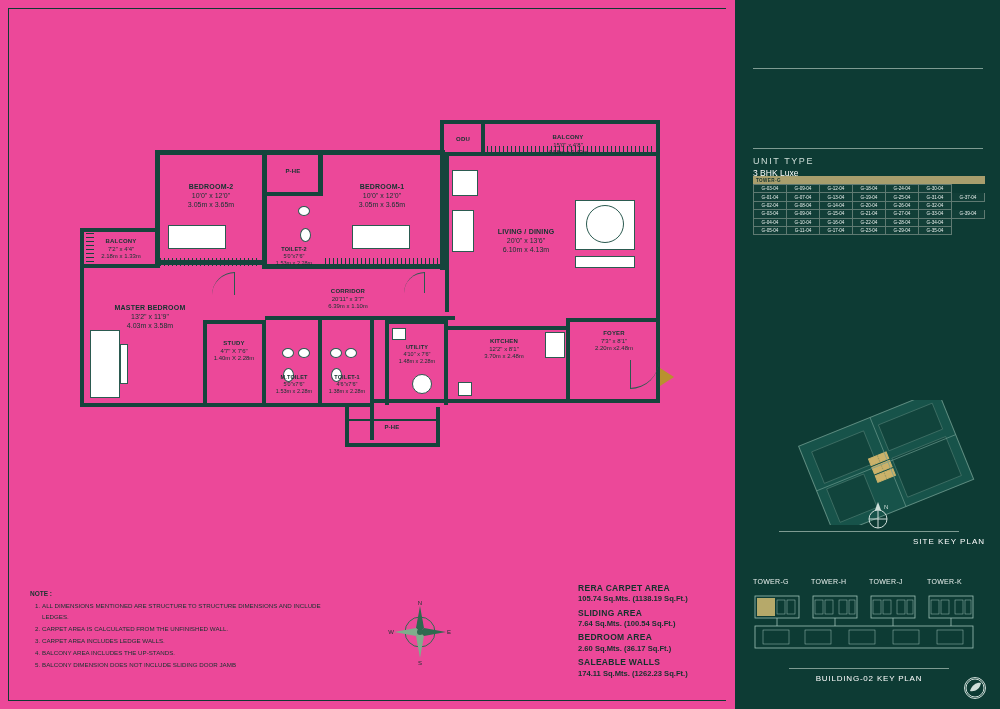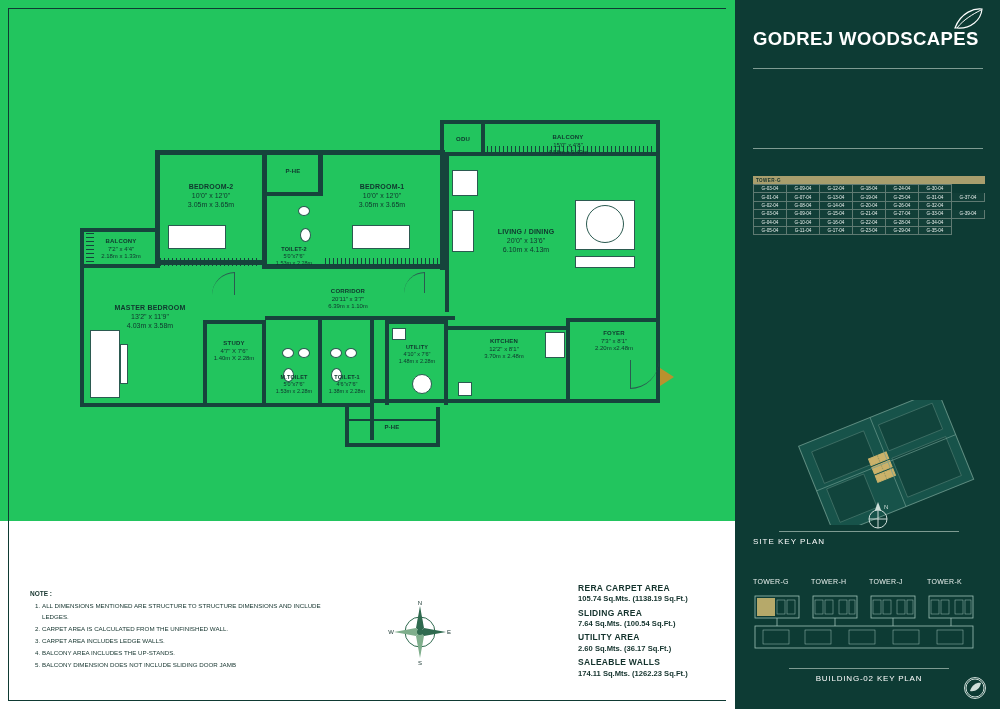--- a/index.html
+++ b/index.html
@@ -1,20 +1,20 @@
 <!DOCTYPE html>
 <html><head>
 <meta charset="utf-8">
 <style>
   html,body{margin:0;padding:0;background:#ffffff;}
   body{width:1000px;height:709px;overflow:hidden;font-family:"Liberation Sans",sans-serif;color:#1a3a33;}
   .page{position:relative;width:1000px;height:709px;}
 
   
-  .plan-area{position:absolute;left:0;top:0;width:735px;height:521px;background:#22c55e;}
+  .plan-area{position:absolute;left:0;top:0;width:735px;height:709px;background:#ec4899;}
   .plan-border{position:absolute;left:8px;top:8px;width:718px;height:693px;border:1px solid #0f3a33;border-right:none;box-sizing:border-box;}
 
   
   .w{position:absolute;background:#16443c;}
   .room-label{position:absolute;text-align:center;line-height:1.25;color:#10352e;}
   .room-label .nm{font-weight:bold;letter-spacing:.2px;}
   .rl-7{font-size:7px;}
   .rl-6{font-size:6px;}
   .rl-55{font-size:5.5px;}
   .fixture{position:absolute;border:1px solid #2b5a50;box-sizing:border-box;background:#fff;}
@@ -49,21 +49,21 @@
   .unit .sub{font-size:8.5px;margin-top:2px;color:#fff;}
 
   .tower-tbl{position:absolute;left:18px;top:176px;width:232px;font-size:4.6px;}
   .tower-tbl .hdr{background:#a89e6d;color:#13322c;padding:1.5px 3px;font-weight:bold;letter-spacing:.4px;}
   .tower-tbl table{border-collapse:collapse;width:232px;}
   .tower-tbl td{border:.5px solid #5f7a72;color:#e8efec;padding:1.2px 1px;text-align:center;background:#123f38;}
   .tower-tbl td.empty{background:#0d3b34;border-color:#0d3b34;}
 
   .sitekey{position:absolute;left:18px;top:400px;width:232px;height:160px;}
   .sitemap{position:absolute;left:40px;top:0;width:190px;height:120px;}
-  .sk-label{position:absolute;left:0;top:137px;width:232px;text-align:left;font-size:8px;letter-spacing:1px;}
+  .sk-label{position:absolute;left:0;top:137px;width:232px;text-align:right;font-size:8px;letter-spacing:1px;}
   .sk-rule{position:absolute;left:26px;top:131px;width:180px;height:1px;background:#7e9b92;}
 
   .bldg{position:absolute;left:14px;top:578px;width:240px;height:120px;}
   .bldg .tw{position:absolute;font-size:7px;letter-spacing:.3px;color:#e9f1ee;}
   .bk-label{position:absolute;left:0;top:96px;width:240px;text-align:center;font-size:8px;letter-spacing:.8px;}
   .bk-rule{position:absolute;left:40px;top:90px;width:160px;height:1px;background:#7e9b92;}
   .logo-circ{position:absolute;right:14px;bottom:10px;width:20px;height:20px;border-radius:50%;border:1px solid #cfded9;}
 </style>
 </head>
 <body>
@@ -279,39 +279,36 @@
         <text x="63" y="36" font-size="6" fill="#13322c" text-anchor="middle" font-family="Liberation Sans, sans-serif">E</text>
         <text x="5" y="36" font-size="6" fill="#13322c" text-anchor="middle" font-family="Liberation Sans, sans-serif">W</text>
       </svg>
     </div>
 
     <div class="areas">
       <div class="t">RERA CARPET AREA</div>
       <div class="v">105.74 Sq.Mts. (1138.19 Sq.Ft.)</div>
       <div class="t">SLIDING  AREA</div>
       <div class="v">7.64 Sq.Mts. (100.54 Sq.Ft.)</div>
-      <div class="t">UTILITY AREA</div>
+      <div class="t">BEDROOM AREA</div>
       <div class="v">2.60 Sq.Mts. (36.17 Sq.Ft.)</div>
       <div class="t">SALEABLE WALLS</div>
       <div class="v">174.11 Sq.Mts. (1262.23 Sq.Ft.)</div>
     </div>
   </div>
 
   <div class="side">
 
-    <div class="brand">
-      <div class="nm">GODREJ WOODSCAPES</div>
-      <svg style="position:absolute;right:-2px;top:-22px;" width="34" height="26" viewBox="0 0 34 26">
-        <path d="M4 22 C10 6, 24 2, 31 3 C30 14, 20 23, 6 22 Z" fill="none" stroke="#ffffff" stroke-width="1.2"></path>
-        <path d="M6 22 C12 14, 22 8, 30 4" fill="none" stroke="#ffffff" stroke-width="1"></path>
-      </svg>
-    </div>
     <div class="brand-rule"></div>
     <div class="side-rule"></div>
 
+    <div class="unit">
+      <div class="ttl">UNIT TYPE</div>
+      <div class="sub">3 BHK Luxe</div>
+    </div>
 
     <div class="tower-tbl">
       <div class="hdr">TOWER-G</div>
       <table>
         <tbody>
           <tr>
             <td>G-03-04</td>
             <td>G-09-04</td>
             <td>G-12-04</td>
             <td>G-18-04</td>

